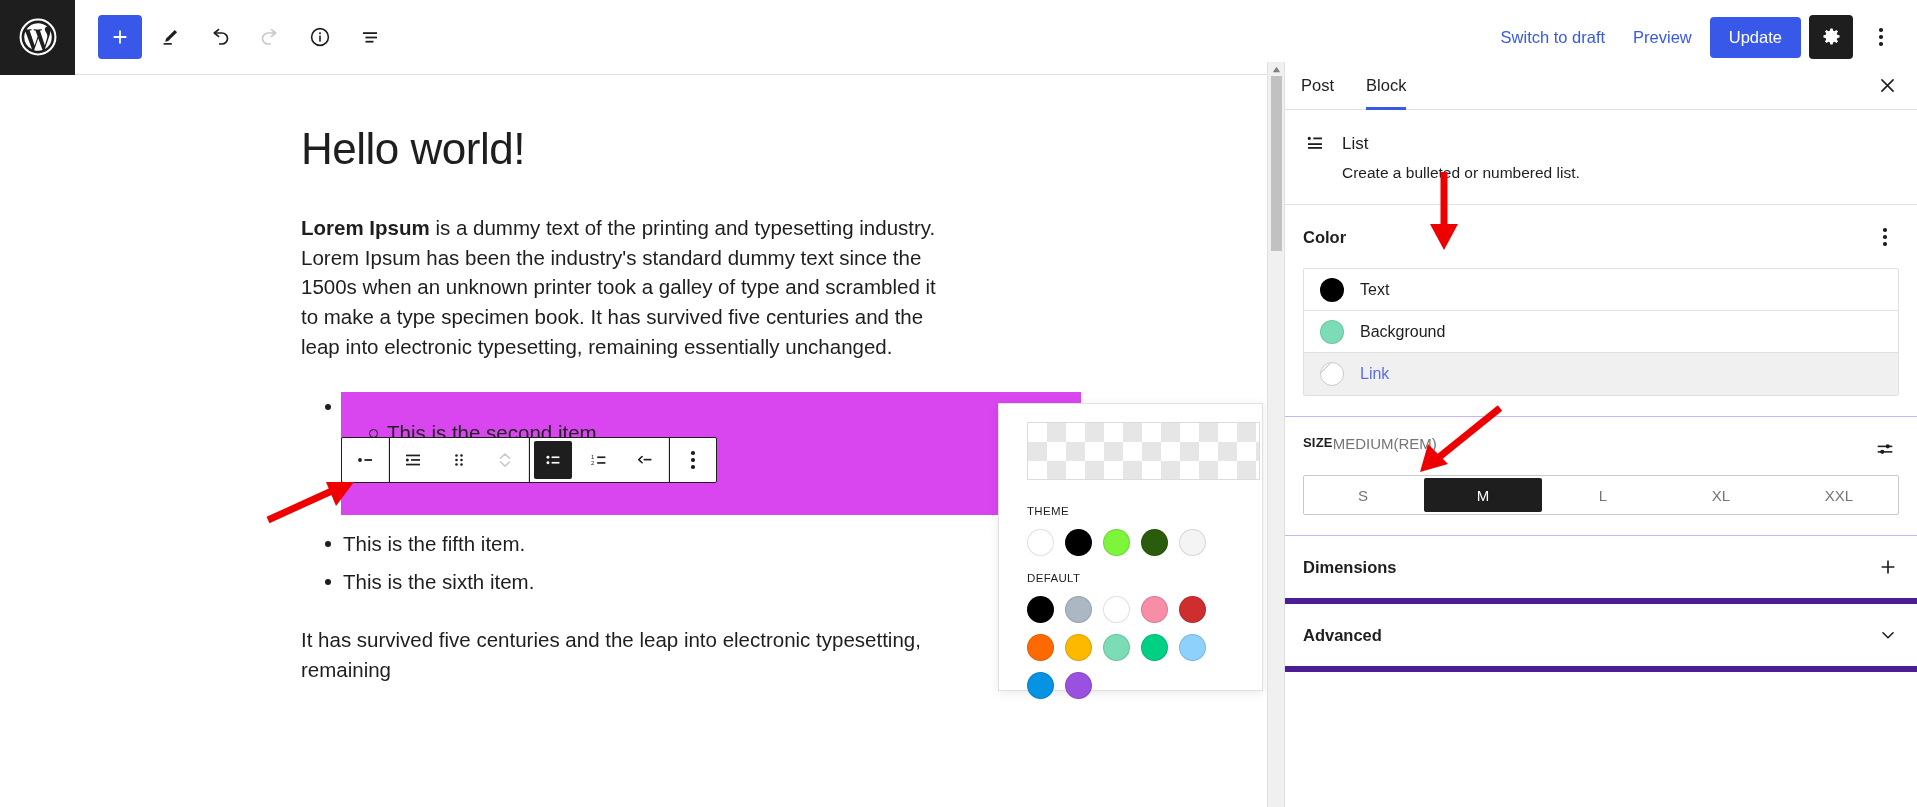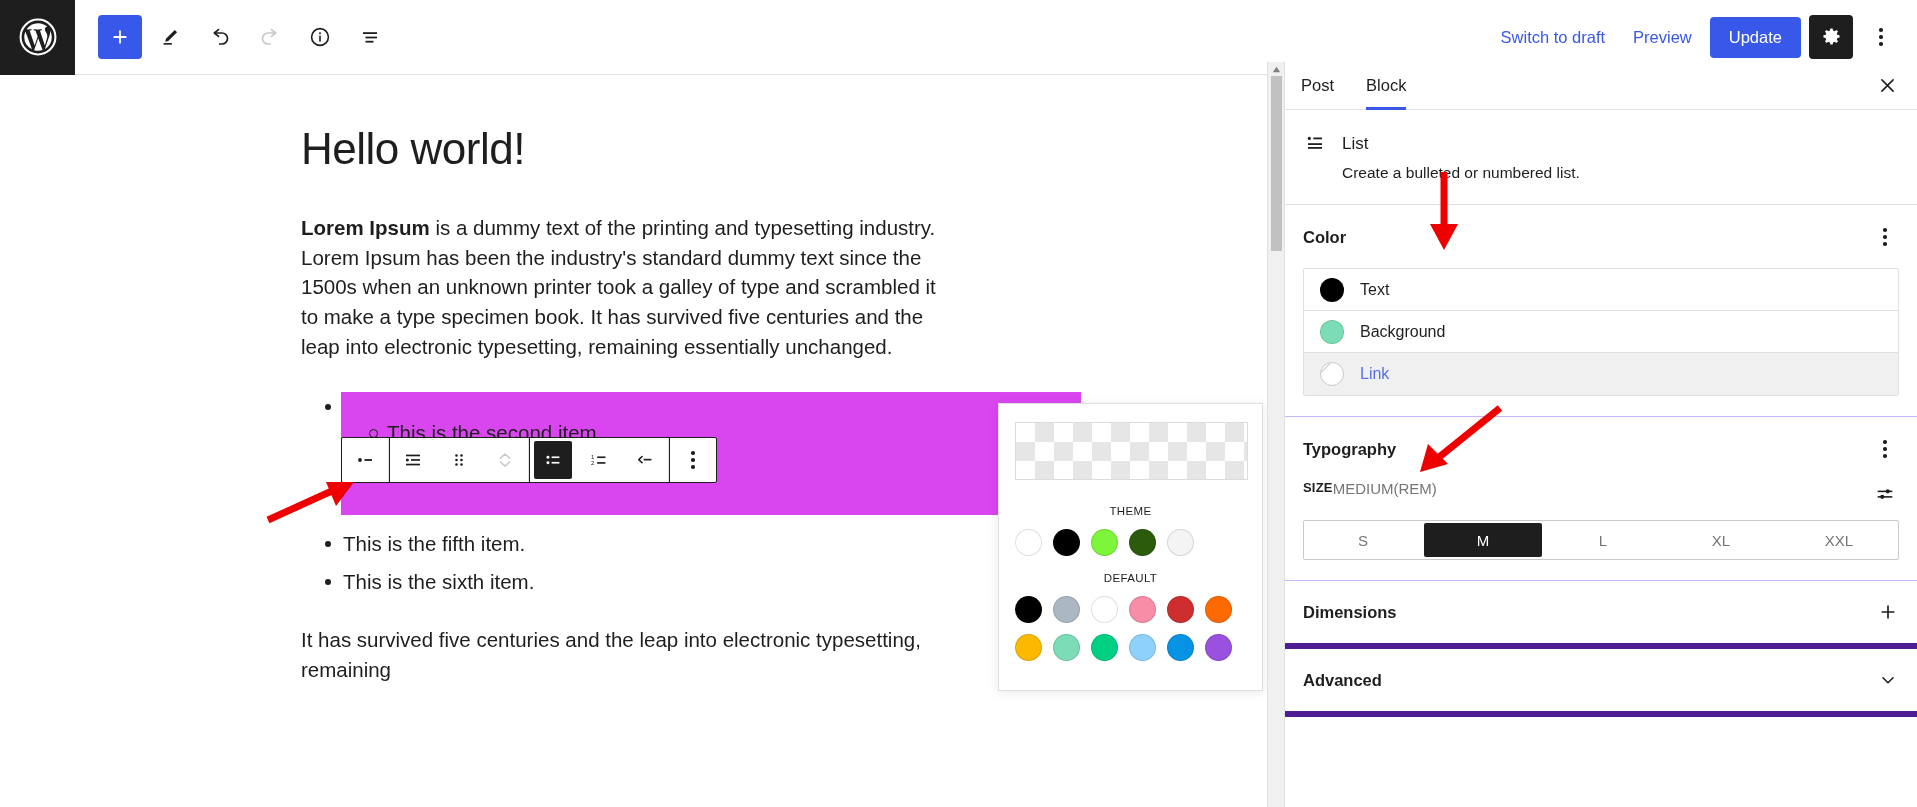--- a/index.html
+++ b/index.html
@@ -130,23 +130,22 @@
   .bt-btn.active { background: #1e1e1e; border-radius: 2px; width: 38px; height: 38px; margin: 0 4px; }
   .bt-sep { width: 1px; background: #1e1e1e; }
 
   
   .color-popover {
     position: absolute; left: 998px; top: 328px;
     width: 265px; height: 288px;
     background: #ffffff;
     border: 1px solid #e0e0e0;
     box-shadow: 0 2px 10px rgba(0,0,0,.09);
-    padding: 18px 16px;
+    padding: 18px 28px;
     z-index: 25;
-    text-align: center;
   }
   .checker {
     width: 233px; height: 58px;
     border: 1px solid #dcdcde;
     background-color: #fff;
     background-image:
       linear-gradient(45deg, #e6e6e6 25%, transparent 25%, transparent 75%, #e6e6e6 75%, #e6e6e6),
       linear-gradient(45deg, #e6e6e6 25%, transparent 25%, transparent 75%, #e6e6e6 75%, #e6e6e6);
     background-size: 38px 38px;
     background-position: 0 0, 19px 19px;
@@ -523,30 +522,20 @@
           <span class="color-label">Background</span>
         </div>
         <div class="color-row disabled">
           <span class="color-dot empty"></span>
           <span class="color-label link">Link</span>
         </div>
       </div>
     </div>
 
     <div class="sb-section">
-      <div class="sb-sechead">
-        <span class="sb-sectitle">Typography</span>
-        <button class="sb-secicon">
-          <span class="dots-v">
-              <i></i>
-              <i></i>
-              <i></i>
-            </span>
-        </button>
-      </div>
       <div class="size-line">
         <span class="size-key">SIZE</span>
         <span class="size-val">MEDIUM(REM)</span>
         <button class="sb-secicon size-tools">
           <svg width="22" height="22" viewBox="0 0 24 24">
             <rect x="4" y="8.3" width="16" height="1.7" fill="#1e1e1e"></rect>
             <circle cx="15" cy="9.1" r="2.3" fill="#1e1e1e"></circle>
             <rect x="4" y="14.3" width="16" height="1.7" fill="#1e1e1e"></rect>
             <circle cx="9" cy="15.1" r="2.3" fill="#1e1e1e"></circle>
           </svg>

